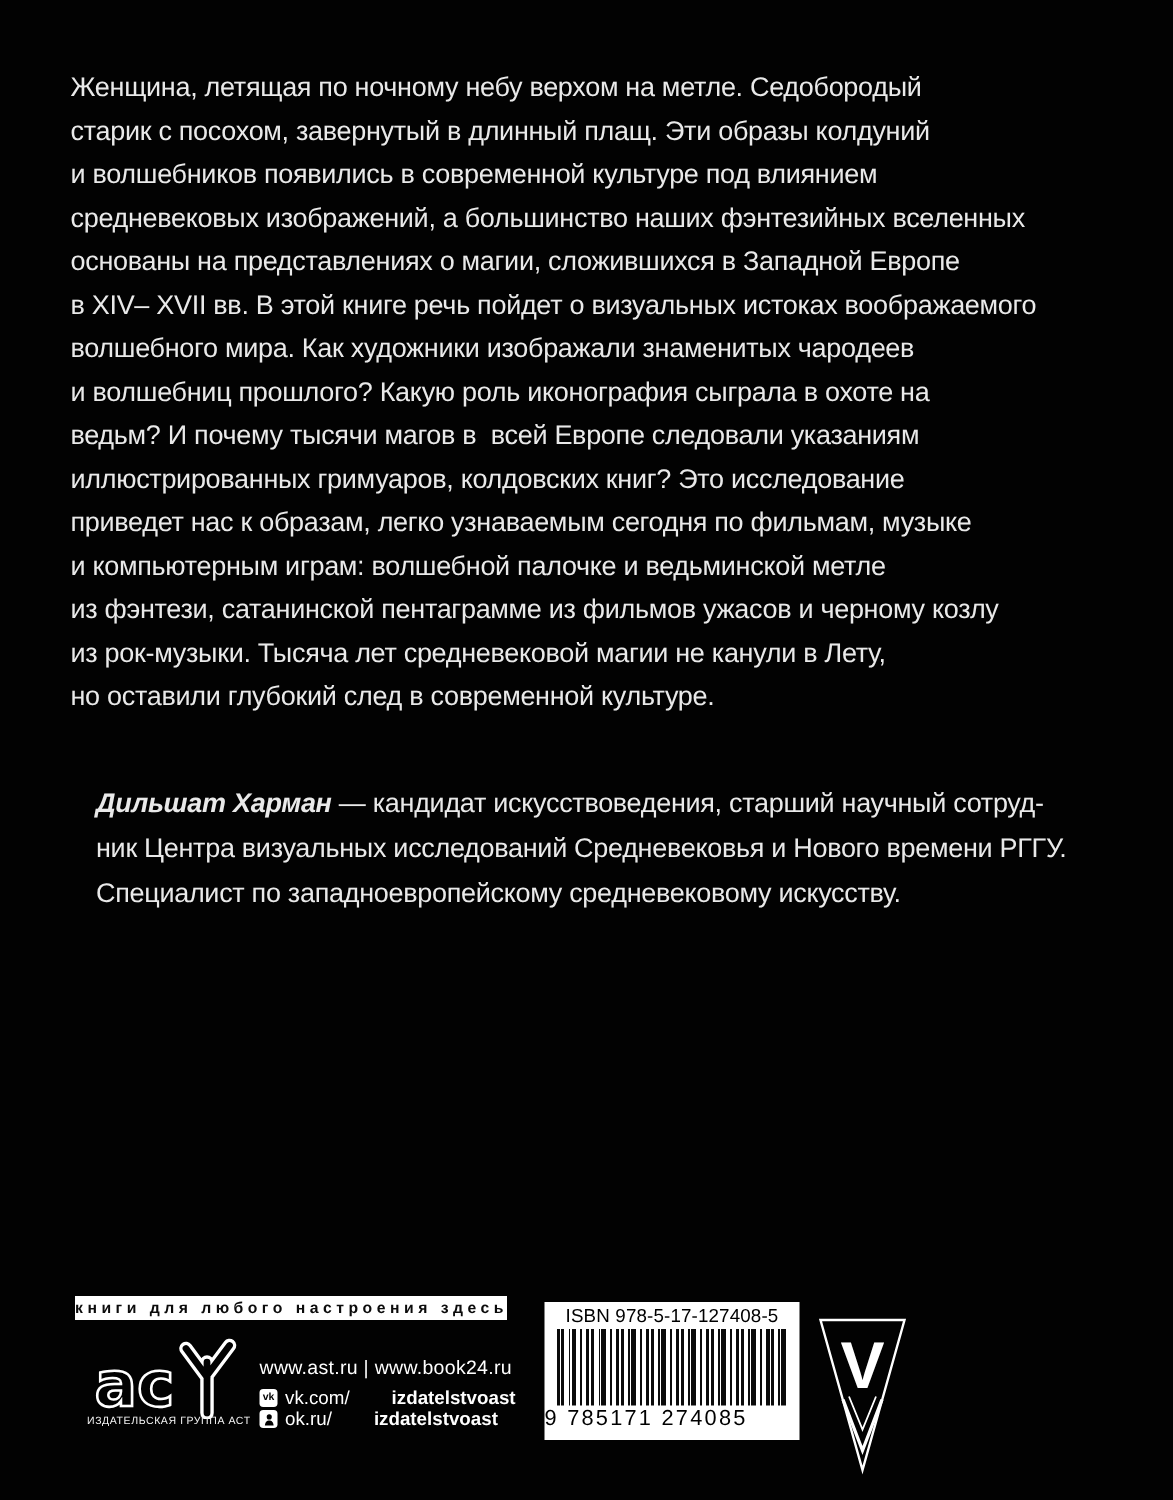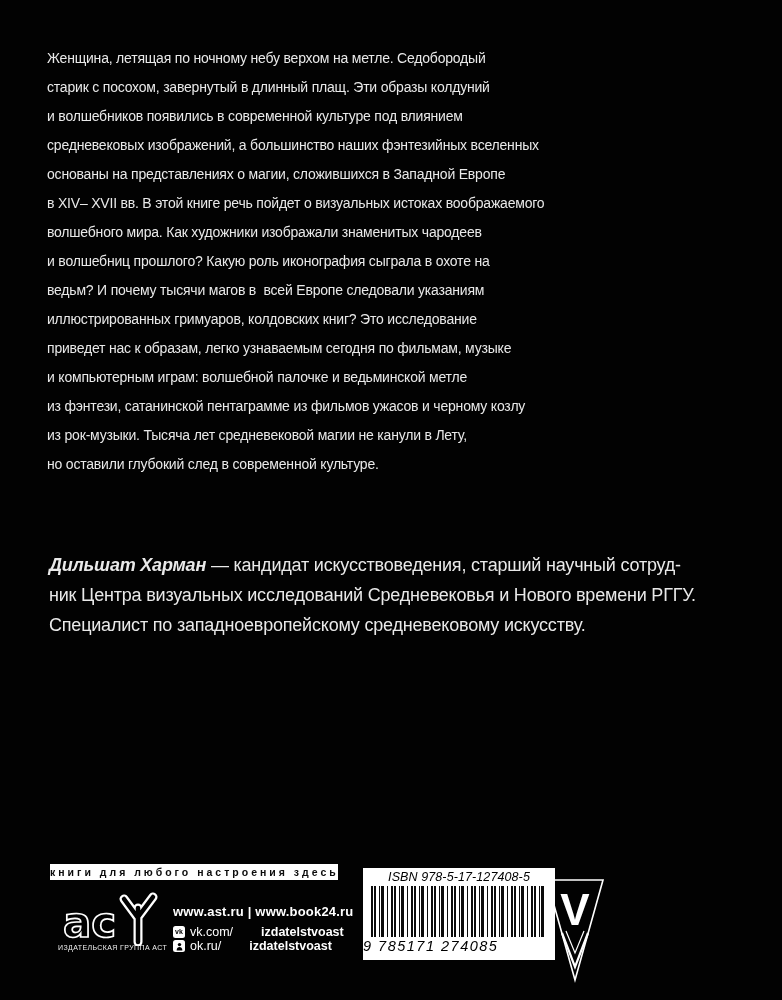--- a/index.html
+++ b/index.html
@@ -2,51 +2,51 @@
 <html><head>
 <meta charset="utf-8">
 <style>
   html,body{margin:0;padding:0;background:#000;}
   .page{
     position:relative;width:782px;height:1000px;background:#020202;
     font-family:"Liberation Sans",sans-serif;overflow:hidden;
   }
   .desc{
     position:absolute;left:47px;top:44px;color:#e9e9e9;
-    font-size:14px;line-height:29px;white-space:pre;letter-spacing:-0.2px;
+    font-size:18px;line-height:29px;white-space:pre;letter-spacing:-0.2px;
   }
   .bio{
-    position:absolute;left:49px;color:#e9e9e9;
-    font-size:18px;line-height:30px;white-space:pre;letter-spacing:-0.2px;margin-top:30px;
+    position:absolute;left:64px;color:#e9e9e9;
+    font-size:18px;line-height:30px;white-space:pre;letter-spacing:-0.2px;
   }
   .bio .name{font-weight:bold;font-style:italic;}
   #bio1{top:520px;}
   #bio2{top:620px;}
 
   .tagline{
     position:absolute;left:50px;top:864px;width:288px;height:16px;
     background:#ffffff;color:#0b0b0b;font-size:10.5px;font-weight:bold;
     letter-spacing:3px;text-align:center;line-height:16px;white-space:nowrap;
   }
   .ast-logo{position:absolute;left:62px;top:884px;}
   .ast-caption{
     position:absolute;left:58px;top:944px;width:100px;color:#f2f2f2;
     font-size:7px;letter-spacing:0.4px;text-align:center;white-space:nowrap;
   }
   .links{position:absolute;left:173px;top:904px;color:#ffffff;}
-  .links .sites{font-size:13px;font-weight:bold;line-height:16px;margin-bottom:6px;letter-spacing:0.2px;}
+  .links .sites{font-size:13px;font-weight:normal;line-height:16px;margin-bottom:6px;letter-spacing:0.2px;}
   .links .row{display:flex;align-items:center;gap:5px;font-size:12.5px;line-height:12px;margin-top:2px;}
   .links .bold{font-weight:bold;padding-left:28px;}
   .sq{
     width:12px;height:12px;background:#ffffff;border-radius:2.5px;color:#000;
     font-size:7px;font-weight:bold;display:flex;align-items:center;justify-content:center;flex:0 0 auto;
   }
   .barcode{
-    position:absolute;left:363px;top:868px;width:192px;height:92px;
-    background:#ffffff;color:#000;font-style:italic;
+    position:absolute;left:363px;top:868px;width:170px;height:92px;
+    background:#ffffff;color:#000;
   }
   .barcode .isbn{font-size:12.5px;text-align:center;padding-top:2px;letter-spacing:0.1px;white-space:nowrap;}
   .barcode .bars{
     height:51px;margin:2px 8px 0 8px;
     background:repeating-linear-gradient(90deg,
       #0a0a0a 0 2px,#fff 2px 3px,#0a0a0a 3px 5px,#fff 5px 8px,
       #0a0a0a 8px 9px,#fff 9px 10px,#0a0a0a 10px 13px,#fff 13px 16px,
       #0a0a0a 16px 17px,#fff 17px 20px);
   }
   .barcode .digits{

